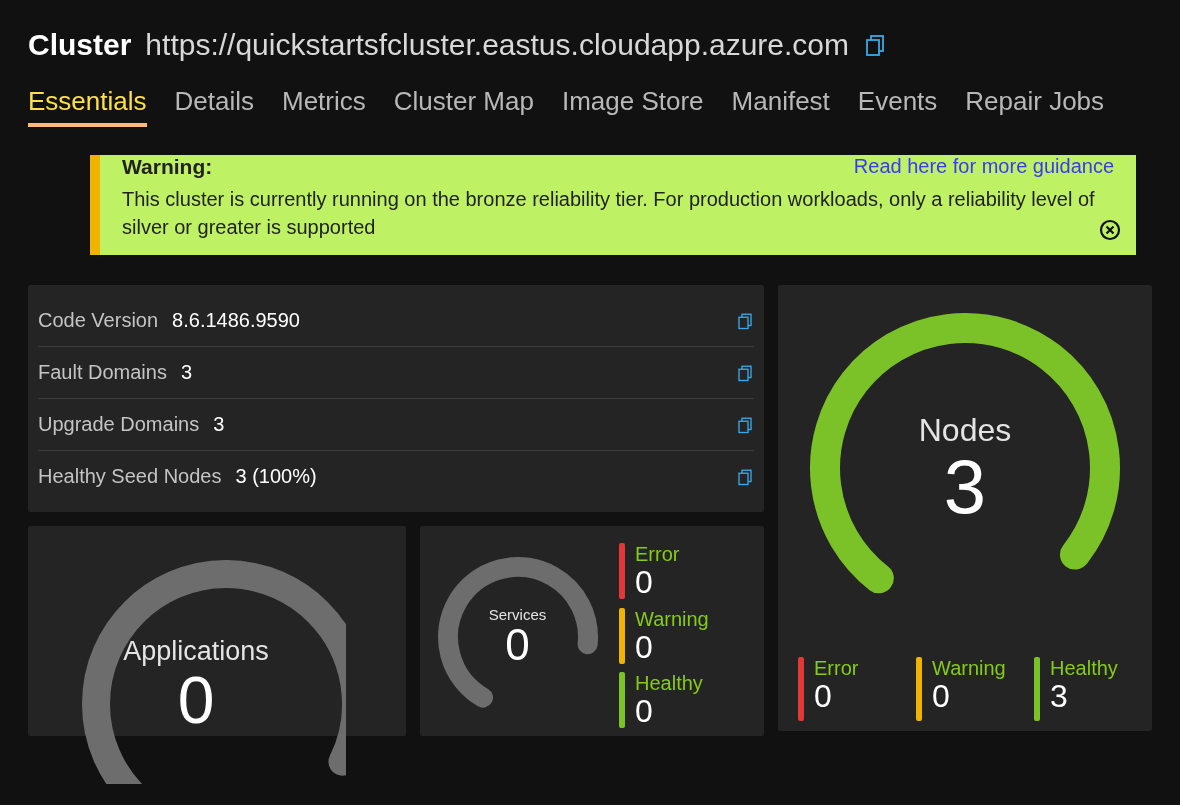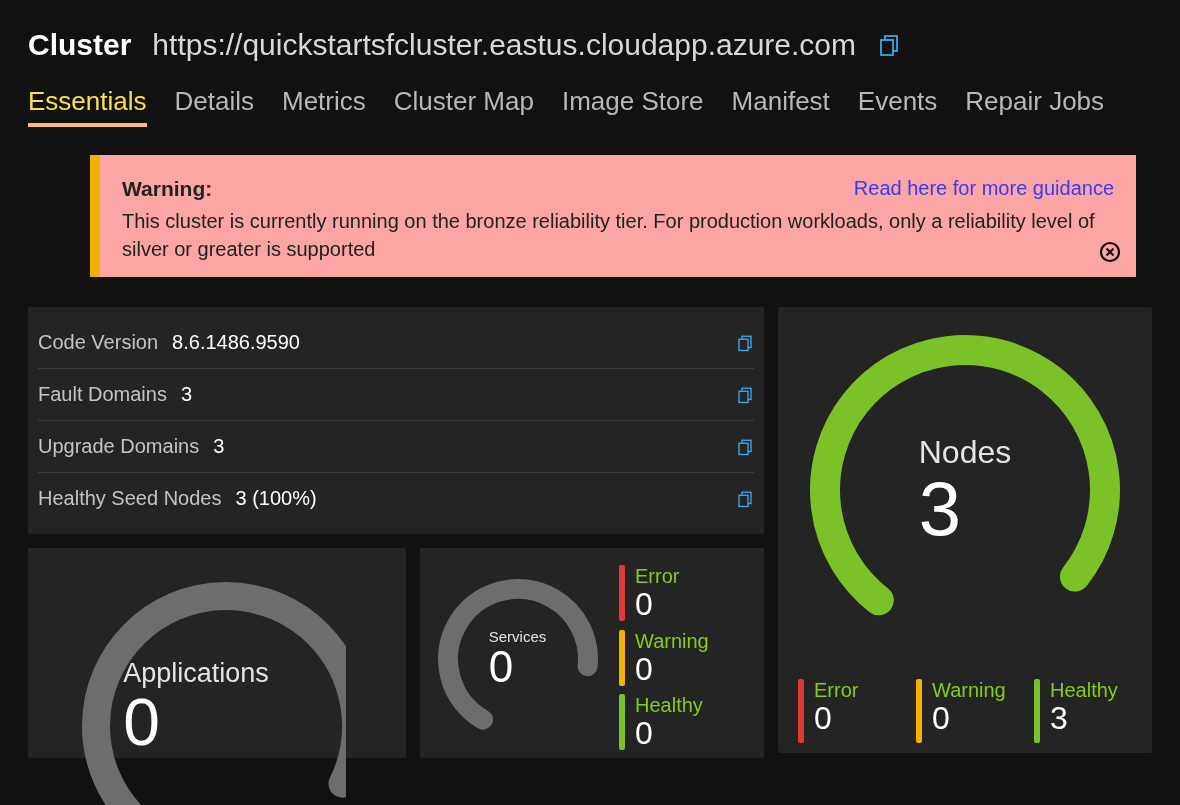--- a/index.html
+++ b/index.html
@@ -8,21 +8,21 @@
     color: #e8e8e8;
     font-family: "Segoe UI", -apple-system, sans-serif;
     width: 1180px;
     height: 805px;
     overflow: hidden;
     padding: 20px 28px;
   }
   .header {
     display: flex;
     align-items: center;
-    gap: 21px;
+    gap: 14px;
     margin-bottom: 24px;
     margin-top: 8px;
   }
   .header-title {
     font-size: 30px;
     font-weight: 600;
     color: #ffffff;
   }
   .header-url {
     font-size: 30px;
@@ -46,24 +46,24 @@
     color: #b8b8b8;
     cursor: pointer;
     padding-bottom: 6px;
   }
   .tab.active {
     color: #fde047;
     font-weight: 400;
     border-bottom: 4px solid #fdba74;
   }
   .warning-banner {
-    background: #fca5a5;
+    background: #bef264;
     border-left: 10px solid #f0b400;
     color: #222;
-    padding: 22px 22px 14px 22px;
+    padding: 0 22px 14px 22px;
     margin: 0 16px 30px 62px;
     position: relative;
     font-size: 20px;
   }
   .warning-top {
     display: flex;
     justify-content: space-between;
     align-items: flex-start;
     margin-bottom: 6px;
   }
@@ -96,21 +96,21 @@
   }
   .info-row:last-child { border-bottom: none; }
   .info-label { color: #c4c4c4; font-size: 20px; margin-right: 14px; }
   .info-value { color: #ffffff; font-size: 20px; }
   .info-row .copy-icon { margin-left: auto; }
   .row2 { display: flex; gap: 14px; }
   .apps-panel { width: 378px; height: 210px; display:flex; align-items:flex-end;}
   .services-panel { flex:1; height: 210px; display:flex; align-items:center; gap: 14px; padding: 10px 16px 0 10px;}
   .nodes-panel { height: 446px; padding: 18px; display:flex; flex-direction:column; }
   .ring-wrap { position: relative; display:flex; align-items:center; justify-content:center; }
-  .ring-label { position:absolute; }
+  .ring-label { position:absolute; text-align:center; }
   .ring-label .t { font-size: 26px; color:#e4e4e4; }
   .ring-label .n { font-size: 58px; color:#fff; line-height:1; }
   .apps-ring-wrap { margin-left: 18px; margin-bottom:-48px;}
   .apps-label { top: 92px; }
   .apps-label .t{ font-size:27px; font-weight:500;}
   .apps-label .n{ font-size:66px;}
   .svc-label { }
   .svc-label .t{ font-size:15px;}
   .svc-label .n{ font-size:44px;}
   .nodes-ring-wrap { margin: 0 auto; }

